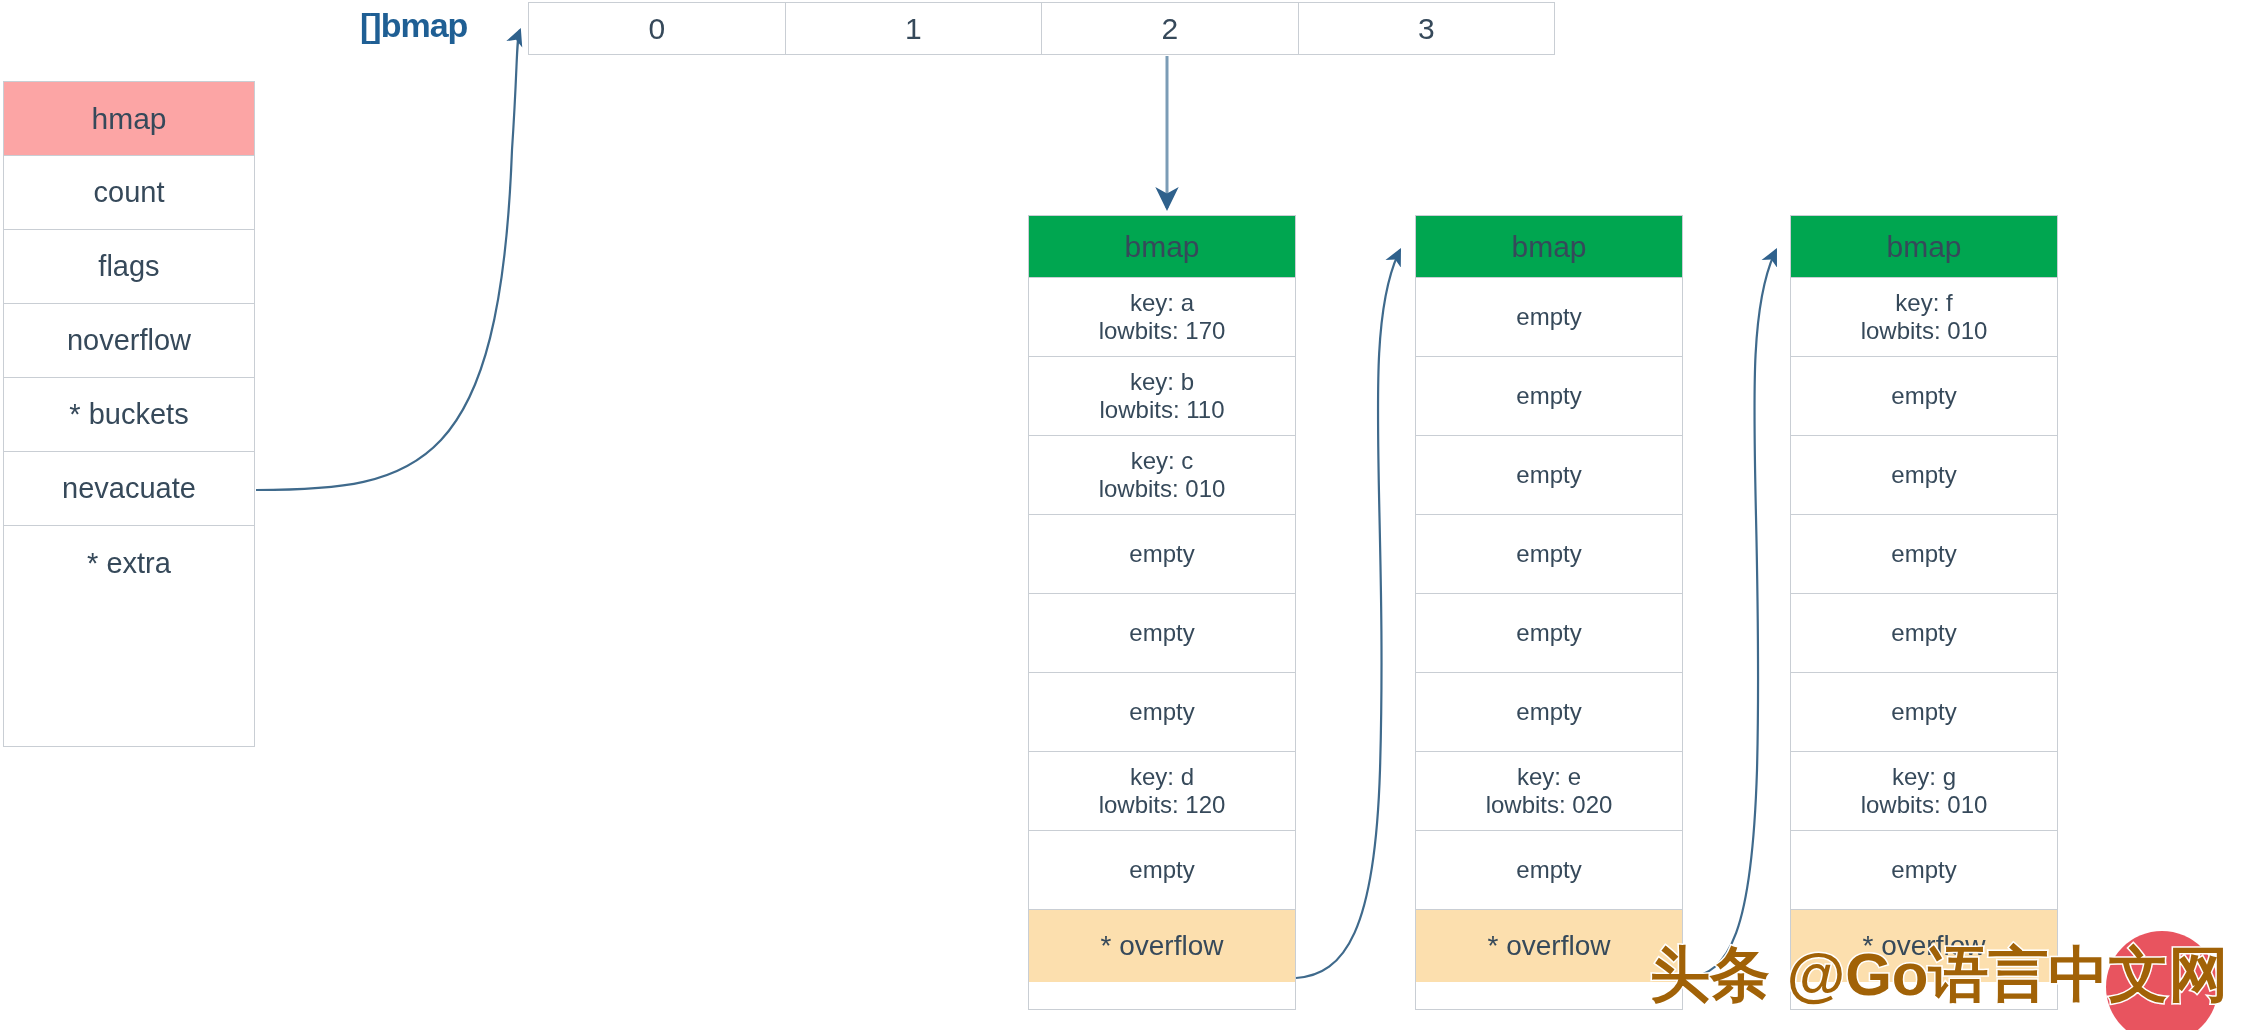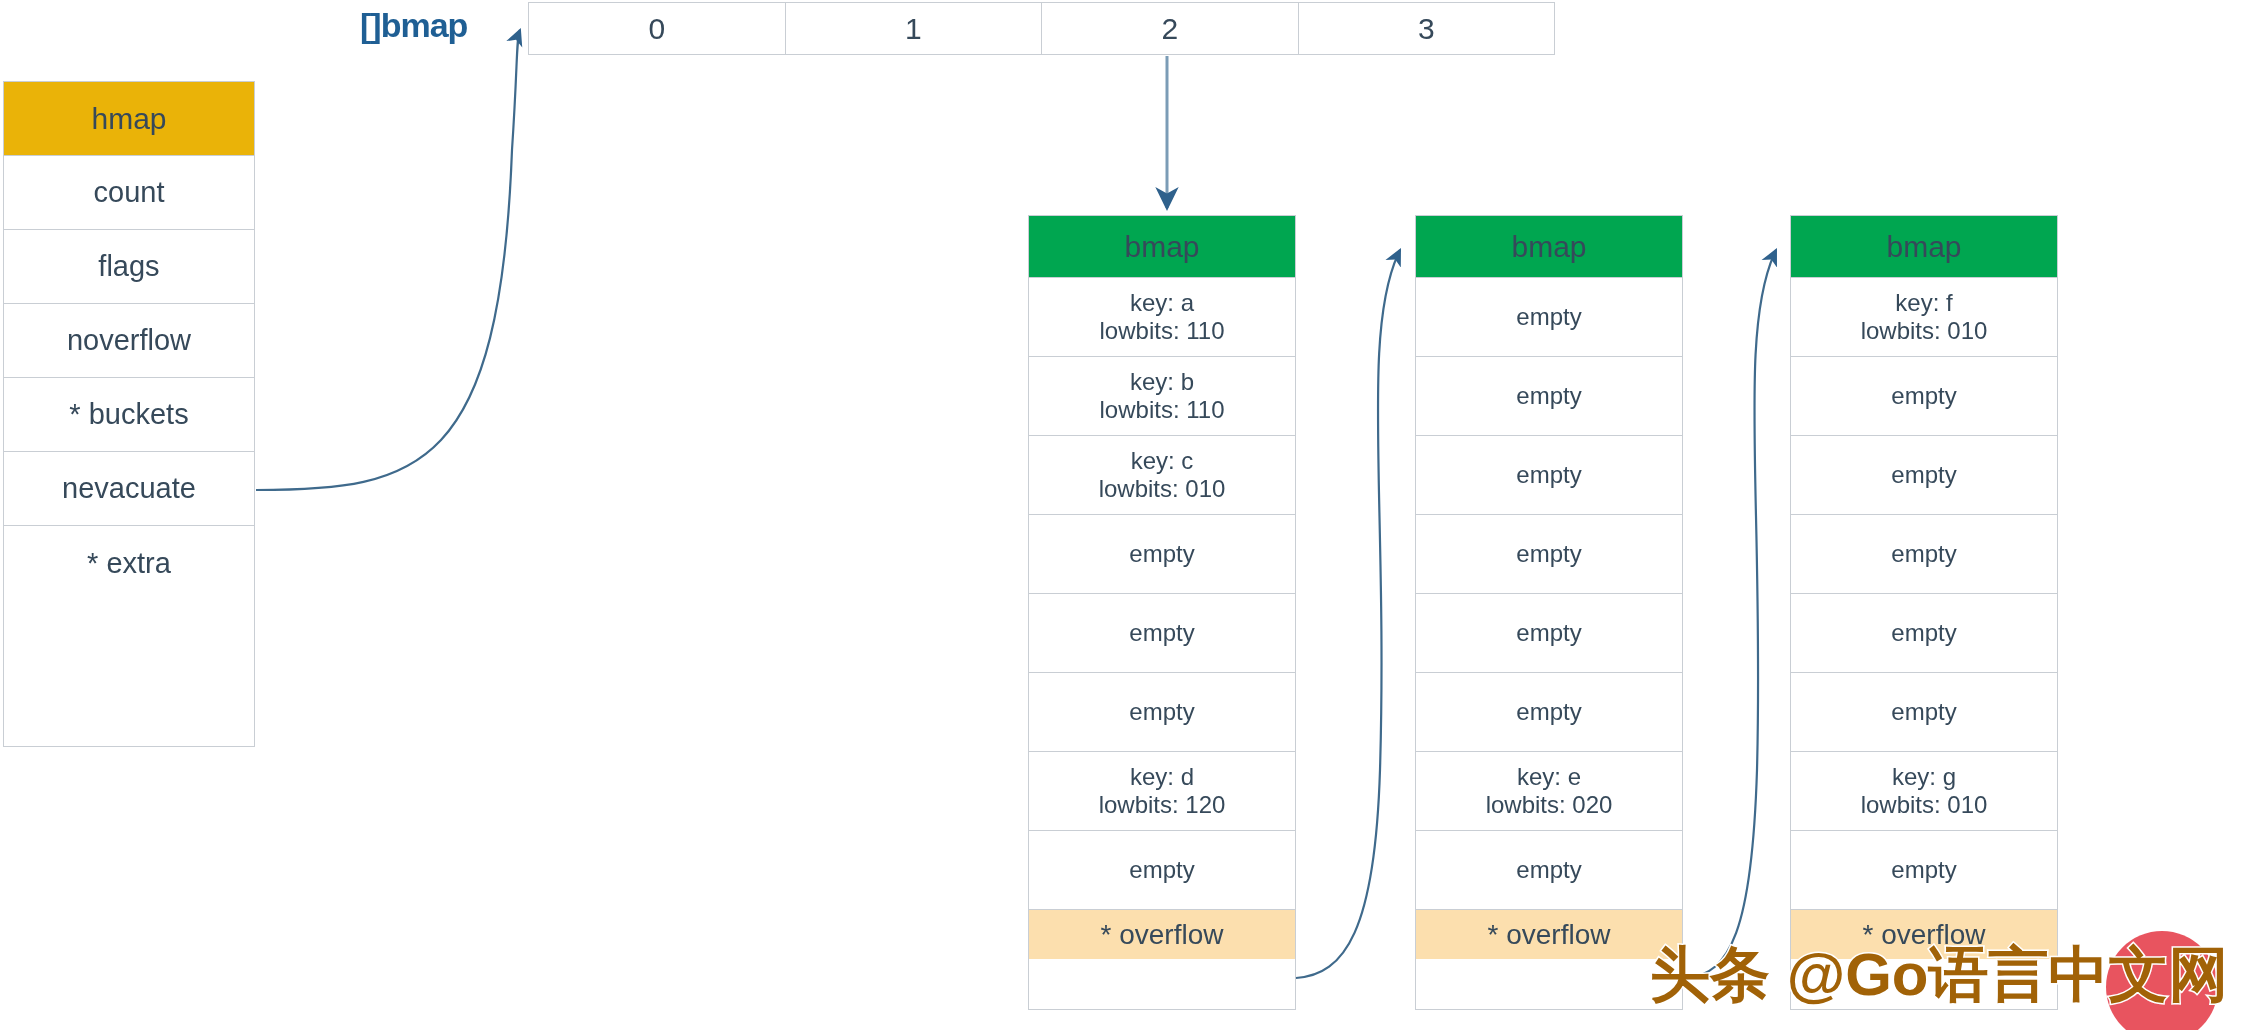--- a/index.html
+++ b/index.html
@@ -37,21 +37,21 @@
 
   
   #hmap-struct {
     left: 3px;
     top: 81px;
     width: 252px;
     height: 666px;
   }
   #hmap-struct .row { height: 74px; font-size: 29px; }
   #hmap-struct .row.hdr {
-    background: #eab308;
+    background: #fca5a5;
     font-size: 30px;
     text-align: center;
   }
   #hmap-struct .row.accent {
     background: #ccd3cc;
   }
 
   
   #bucket-array {
     left: 528px;
@@ -86,21 +86,21 @@
   .bmap-col { top: 215px; width: 268px; height: 795px; }
   .bmap-col .row { font-size: 24px; }
   .bmap-col .row.hdr {
     background: #00a650;
     height: 62px;
     font-size: 30px;
   }
   .bmap-col .row.slot { height: 79px; }
   .bmap-col .row.ovf {
     background: #fcdfae;
-    height: 49px;
+    height: 72px;
     font-size: 28px;
   }
   #bmap-col-0 { left: 1028px; }
   #bmap-col-1 { left: 1415px; }
   #bmap-col-2 { left: 1790px; }
 
   
   #connectors {
     position: absolute;
     left: 0; top: 0;
@@ -148,21 +148,21 @@
 <div class="boxtable" id="bucket-array">
   <div class="cell">0</div>
   <div class="cell">1</div>
   <div class="cell">2</div>
   <div class="cell">3</div>
 </div>
 
 <div class="boxtable bmap-col" id="bmap-col-0">
   <div class="row hdr">bmap</div>
   <div class="row slot">key: a
-lowbits: 110</div>
+lowbits: 170</div>
   <div class="row slot">key: b
 lowbits: 110</div>
   <div class="row slot">key: c
 lowbits: 010</div>
   <div class="row slot">empty</div>
   <div class="row slot">empty</div>
   <div class="row slot">empty</div>
   <div class="row slot">key: d
 lowbits: 120</div>
   <div class="row slot">empty</div>

